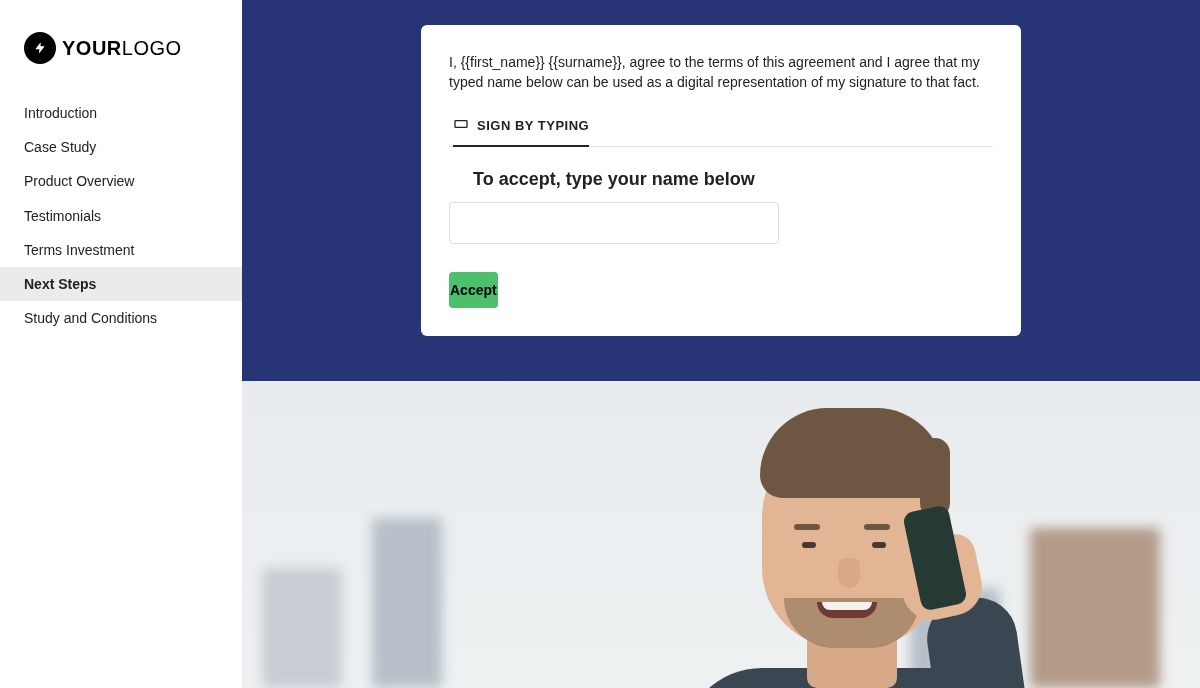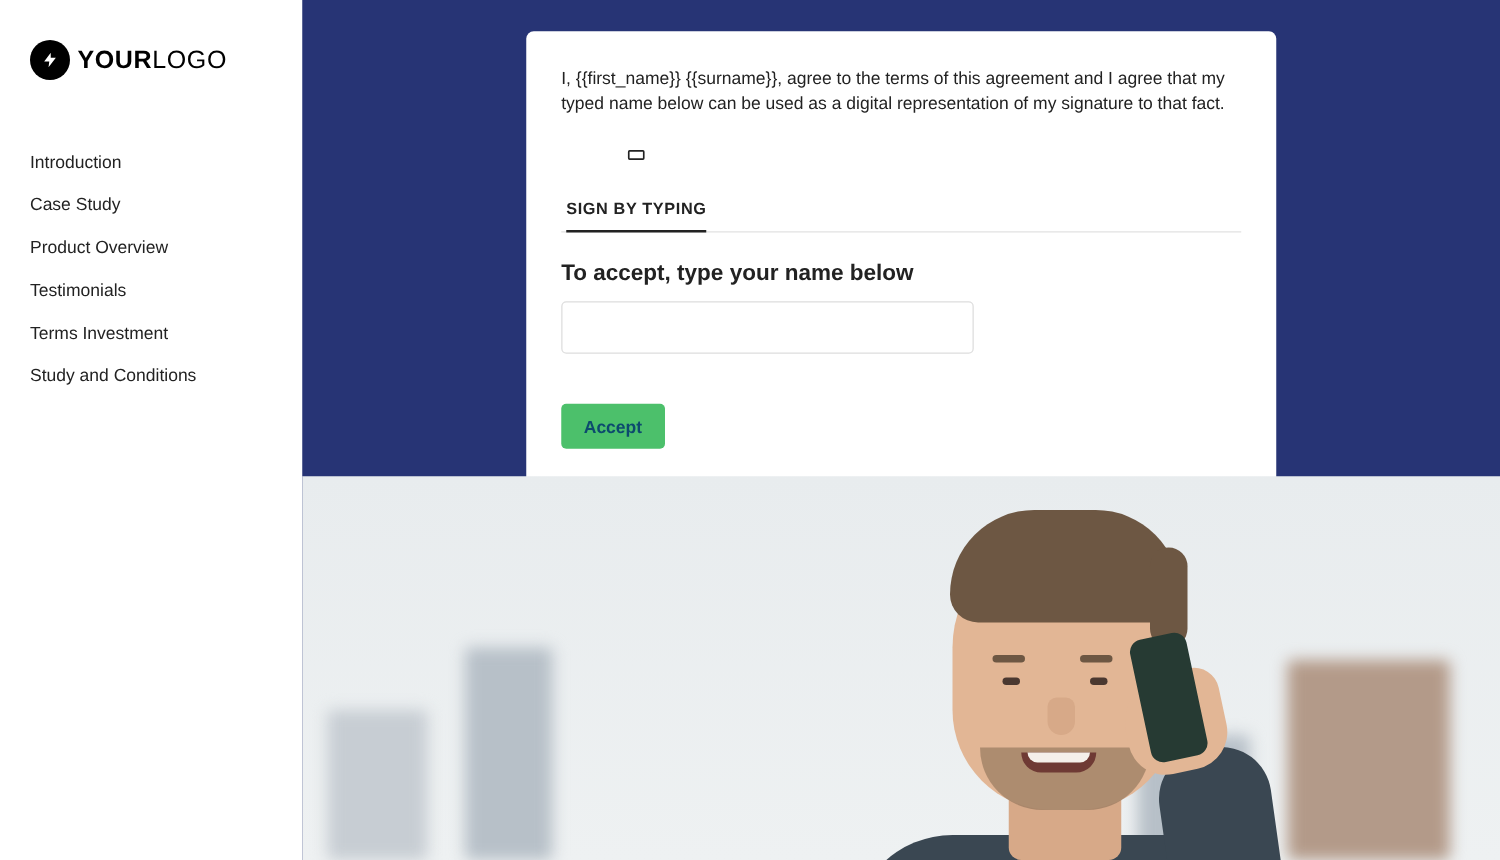--- a/index.html
+++ b/index.html
@@ -9,21 +9,20 @@
       height: 688px;
       overflow: hidden;
       display: flex;
     }
     .sidebar {
       width: 242px;
       background: #ffffff;
       display: flex;
       flex-direction: column;
       padding-top: 24px;
-      gap: 16px;
     }
     .logo {
       display: flex;
       align-items: center;
       padding: 8px 24px 24px;
       gap: 6px;
     }
     .logo-icon {
       width: 32px;
       height: 32px;
@@ -84,61 +83,61 @@
     }
     .tabs {
       display: flex;
       border-bottom: 1px solid #e2e2e2;
       gap: 28px;
       padding-left: 4px;
     }
     .tab {
       display: flex;
       align-items: center;
-      gap: 24px;
+      gap: 8px;
       padding: 0 0 10px 0;
       font-size: 13px;
       font-weight: 600;
       letter-spacing: 0.5px;
       cursor: pointer;
       color: #aaa;
       border-bottom: 2px solid transparent;
       margin-bottom: -1px;
-      flex-direction: column;
     }
     .tab.active {
       color: #222;
       border-bottom: 2px solid #222;
     }
     .tab .icon svg { width: 16px; height: 16px; }
     .tab.active .icon svg { stroke: #222; fill: none; }
     .tab .icon svg { stroke: #aaa; fill: none; }
     .prompt-label {
       font-size: 18px;
       font-weight: 700;
       color: #222;
       margin-top: 22px;
       margin-bottom: 12px;
+      margin-left: 24px;
     }
     .name-input {
       width: 330px;
       height: 42px;
       border: 1px solid #ddd;
       border-radius: 4px;
       padding: 0 12px;
       font-size: 14px;
       outline: none;
     }
     .accept-btn {
-      margin-top: 40px;
+      margin-top: 28px;
       background: #4cc06b;
-      color: #0c4a6e;
+      color: #000000;
       border: none;
       border-radius: 4px;
-      padding: 10px 18px;
+      padding: 10px 1px;
       font-size: 14px;
       font-weight: 600;
       cursor: pointer;
     }
     .photo-area {
       flex: 1;
       position: relative;
       overflow: hidden;
       background: linear-gradient(180deg, #e8ecee 0%, #eef1f2 100%);
     }
@@ -302,20 +301,21 @@
         </svg>
     </span>
     <span class="logo-text"><span>YOUR</span><span class="light">LOGO</span></span>
   </div>
   <nav class="nav">
     <div class="nav-item">Introduction</div>
     <div class="nav-item">Case Study</div>
     <div class="nav-item">Product Overview</div>
     <div class="nav-item">Testimonials</div>
     <div class="nav-item">Terms Investment</div>
+    <div class="nav-item active">Next Steps</div>
     <div class="nav-item">Study and Conditions</div>
   </nav>
 </aside>
 
 <main class="main">
   <div class="top-area">
     <div class="card">
       <p class="agreement-text">I, {{first_name}} {{surname}}, agree to the terms of this agreement and I agree that my typed name below can be used as a digital representation of my signature to that fact.</p>
       <div class="tabs">
         <div class="tab active">

